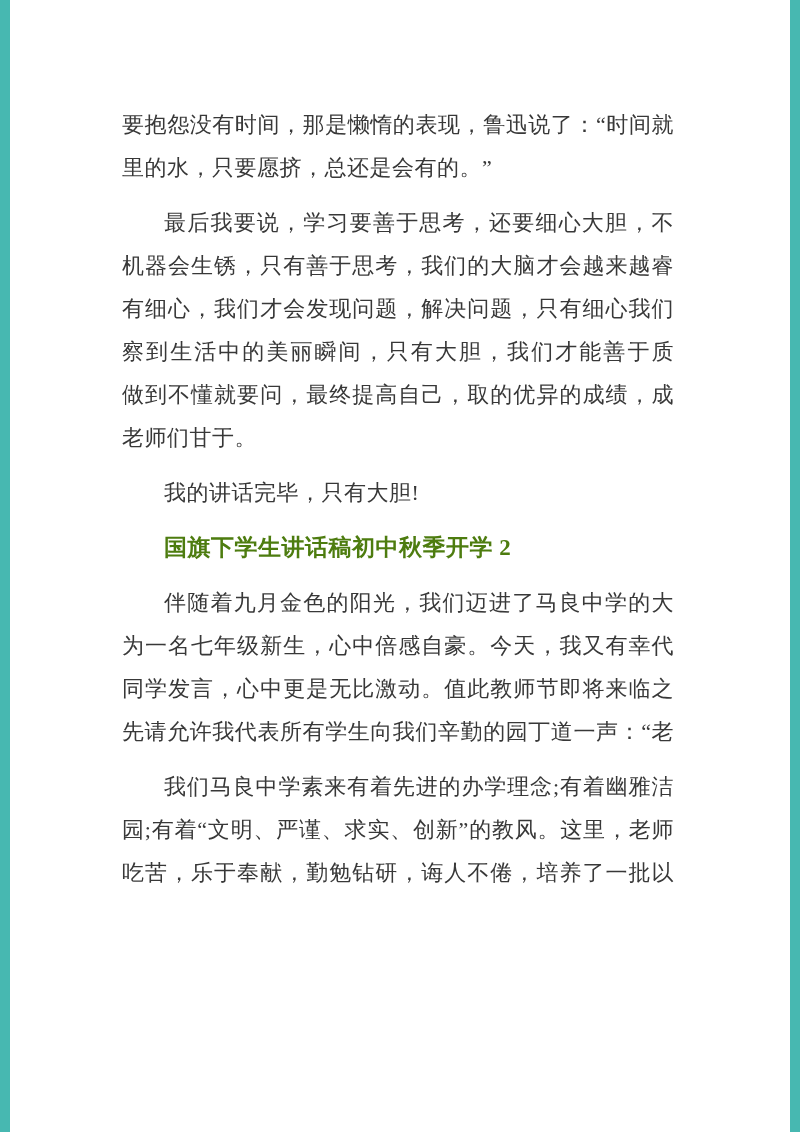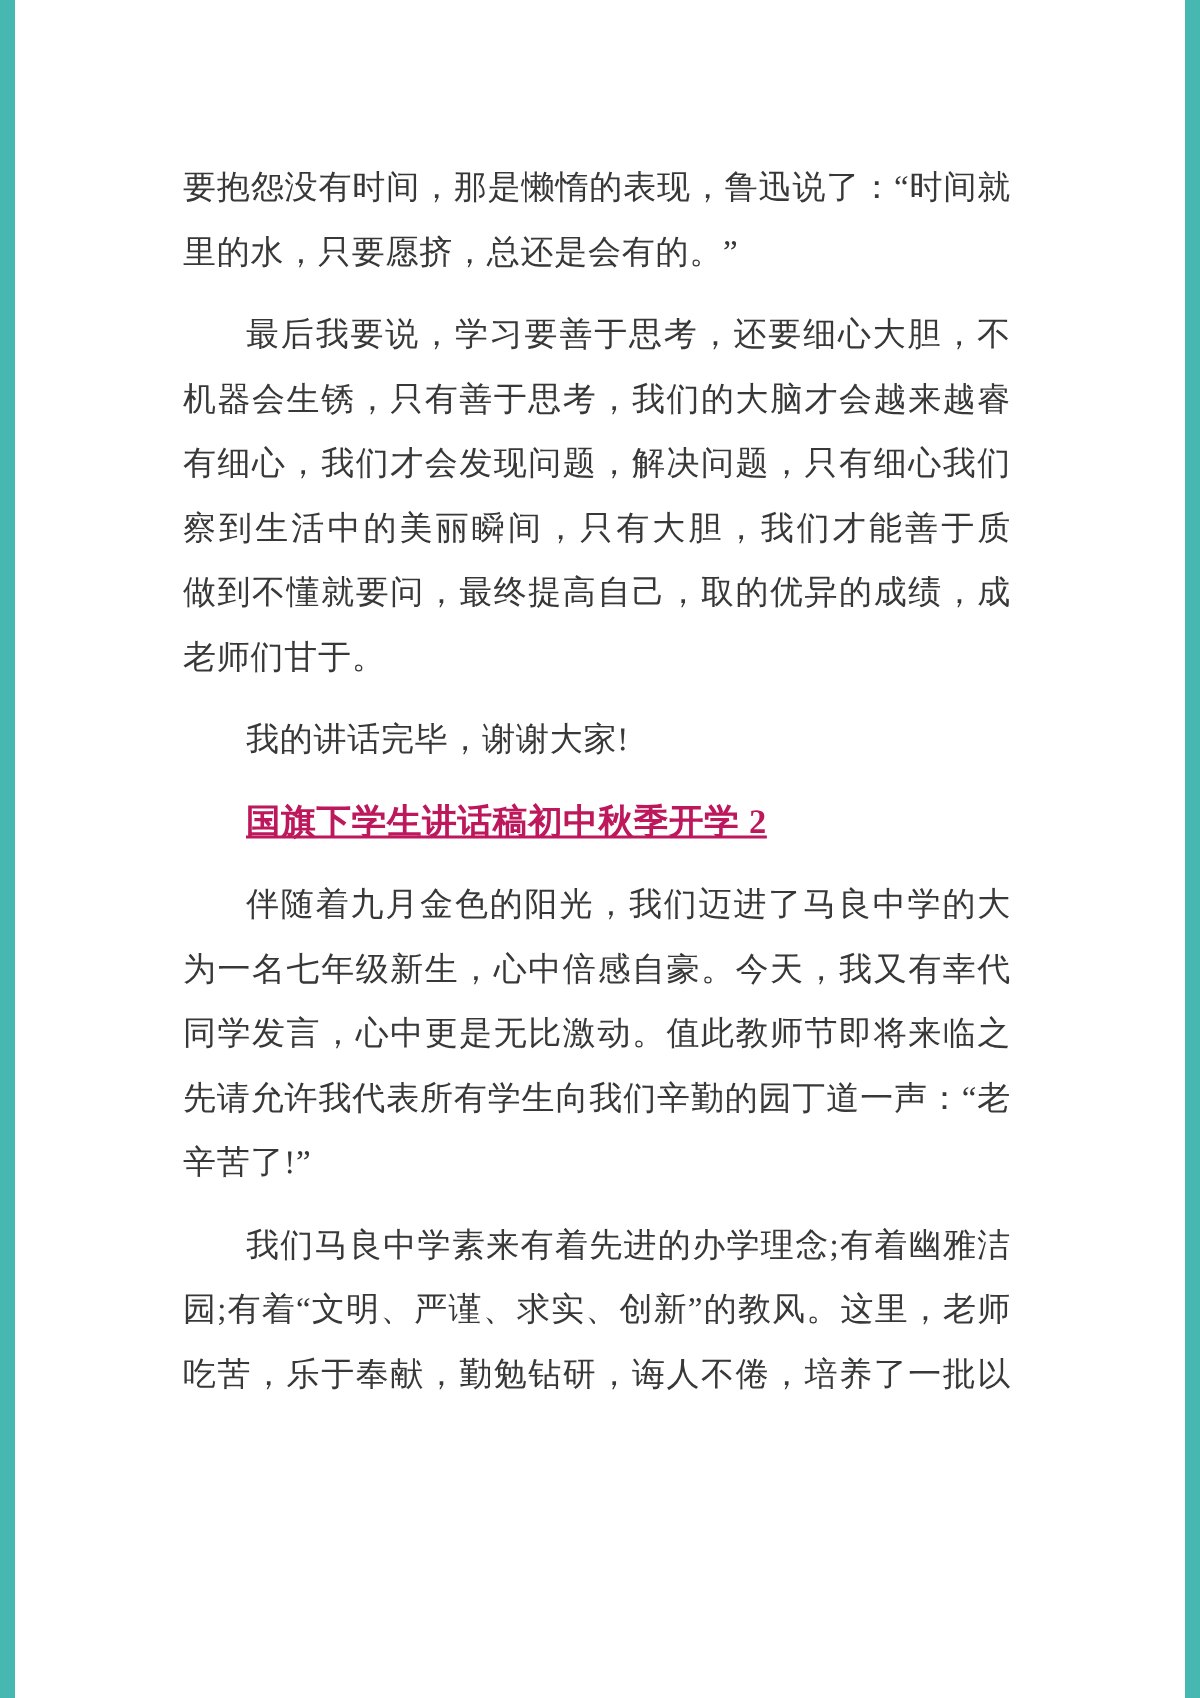--- a/index.html
+++ b/index.html
@@ -62,30 +62,29 @@
     </div>
     <div class="block body">
       <div class="line fill indent">最后我要说，学习要善于思考，还要细心大胆，不转动的</div>
       <div class="line fill">机器会生锈，只有善于思考，我们的大脑才会越来越睿智，只</div>
       <div class="line fill">有细心，我们才会发现问题，解决问题，只有细心我们才会观</div>
       <div class="line fill">察到生活中的美丽瞬间，只有大胆，我们才能善于质疑，才能</div>
       <div class="line fill">做到不懂就要问，最终提高自己，取的优异的成绩，成为一名</div>
       <div class="line">老师们甘于。</div>
     </div>
     <div class="block body">
-      <div class="line indent">我的讲话完毕，谢谢大家!</div>
+      <div class="line indent">我的讲话完毕，只有大胆!</div>
     </div>
-    <div class="block heading" style="color: #be185d; text-decoration: underline;">
+    <div class="block heading" style="color: #4d7c0f;">
       <div class="line indent">国旗下学生讲话稿初中秋季开学 2</div>
     </div>
     <div class="block body">
       <div class="line fill indent">伴随着九月金色的阳光，我们迈进了马良中学的大门，成</div>
       <div class="line fill">为一名七年级新生，心中倍感自豪。今天，我又有幸代表全体</div>
       <div class="line fill">同学发言，心中更是无比激动。值此教师节即将来临之际，首</div>
       <div class="line fill">先请允许我代表所有学生向我们辛勤的园丁道一声：“老师，您</div>
-      <div class="line">辛苦了!”</div>
     </div>
     <div class="block body">
       <div class="line fill indent">我们马良中学素来有着先进的办学理念;有着幽雅洁净的校</div>
       <div class="line fill">园;有着“文明、严谨、求实、创新”的教风。这里，老师们甘于</div>
       <div class="line fill">吃苦，乐于奉献，勤勉钻研，诲人不倦，培养了一批以周琪学</div>
     </div>
   </div>
 
 </body></html>

